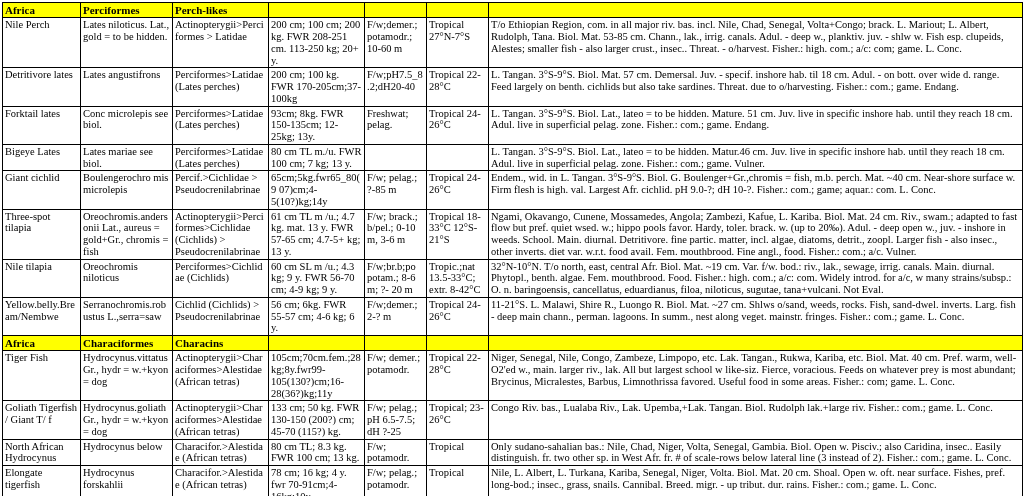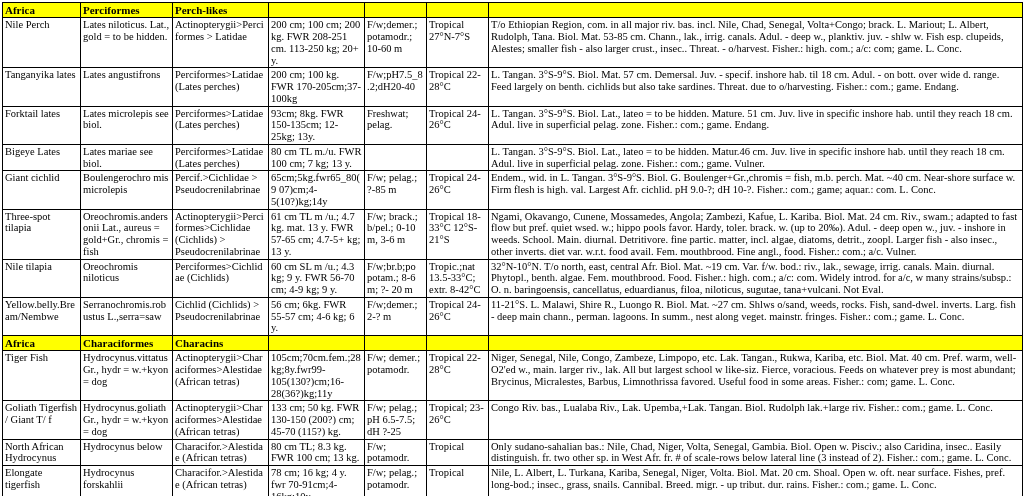--- a/index.html
+++ b/index.html
@@ -66,32 +66,32 @@
         <td>Nile Perch</td>
         <td>Lates niloticus. Lat., gold = to be hidden.</td>
         <td>Actinopterygii&gt;Perciformes &gt; Latidae</td>
         <td>200 cm; 100 cm; 200 kg. FWR 208-251 cm. 113-250 kg; 20+ y.</td>
         <td>F/w;demer.; potamodr.; 10-60 m</td>
         <td>Tropical 27°N-7°S</td>
         <td>T/o Ethiopian Region, com. in all major riv. bas. incl. Nile, Chad, Senegal, Volta+Congo; brack. L. Mariout; L. Albert, Rudolph, Tana. Biol. Mat. 53-85 cm. Chann., lak., irrig. canals. Adul. - deep w., planktiv. juv. - shlw w. Fish esp. clupeids, Alestes; smaller fish - also larger crust., insec.. Threat. - o/harvest. Fisher.: high. com.; a/c: com; game. L. Conc.</td>
       </tr>
 
       <tr>
-        <td>Tanganyika lates</td>
+        <td>Detritivore lates</td>
         <td>Lates angustifrons</td>
         <td>Perciformes&gt;Latidae (Lates perches)</td>
         <td>200 cm; 100 kg. FWR 170-205cm;37-100kg</td>
         <td>F/w;pH7.5_8.2;dH20-40</td>
         <td>Tropical 22-28°C</td>
         <td>L. Tangan. 3°S-9°S. Biol. Mat. 57 cm. Demersal. Juv. - specif. inshore hab. til 18 cm. Adul. - on bott. over wide d. range. Feed largely on benth. cichlids but also take sardines. Threat. due to o/harvesting. Fisher.: com.; game. Endang.</td>
       </tr>
 
       <tr>
         <td>Forktail lates</td>
-        <td>Lates microlepis see biol.</td>
+        <td>Conc microlepis see biol.</td>
         <td>Perciformes&gt;Latidae (Lates perches)</td>
         <td>93cm; 8kg. FWR 150-135cm; 12-25kg; 13y.</td>
         <td>Freshwat; pelag.</td>
         <td>Tropical 24-26°C</td>
         <td>L. Tangan. 3°S-9°S. Biol. Lat., lateo = to be hidden. Mature. 51 cm. Juv. live in specific inshore hab. until they reach 18 cm. Adul. live in superficial pelag. zone. Fisher.: com.; game. Endang.</td>
       </tr>
 
       <tr>
         <td>Bigeye Lates</td>
         <td>Lates mariae see biol.</td>

